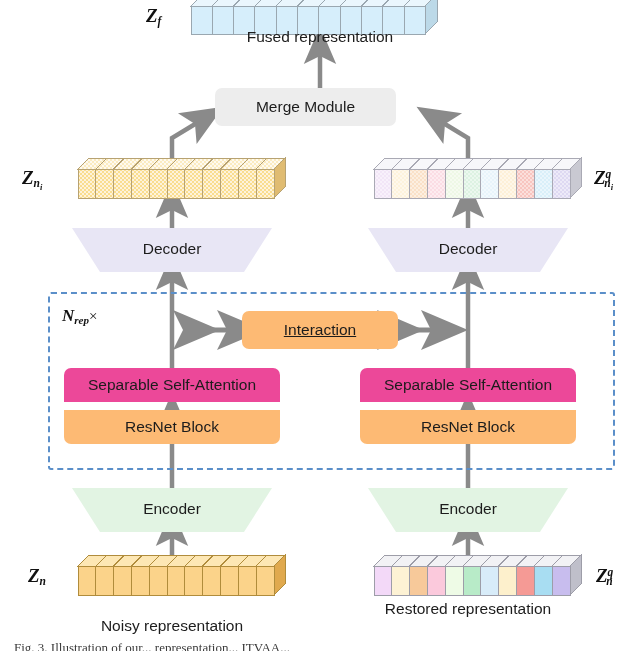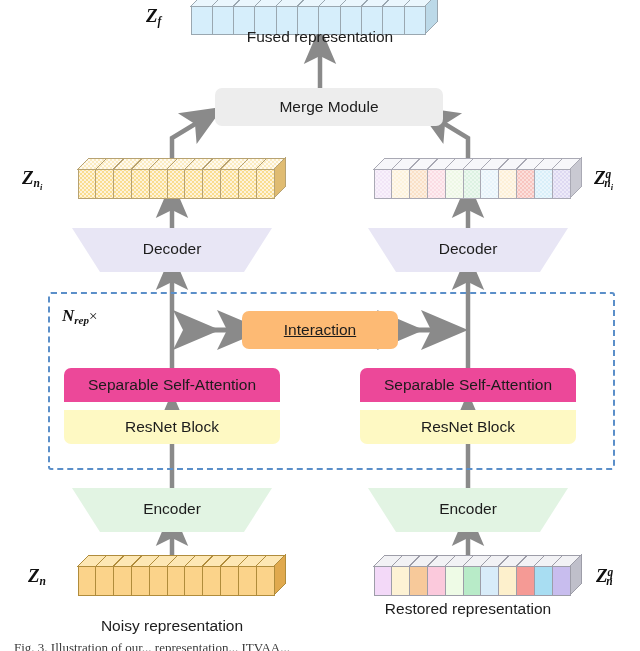--- a/index.html
+++ b/index.html
@@ -83,21 +83,21 @@
   .interaction-box {
     background: #fdba74;
     border-radius: 7px;
     text-decoration: underline;
   }
   .ssa-box {
     background: #ec4899;
     border-radius: 7px 7px 0 0;
   }
   .resnet-box {
-    background: #fef9c3;
+    background: #fdba74;
     border-radius: 0 0 7px 7px;
   }
 
   
   .dashed-box {
     border: 2.5px dashed #5b8fc9;
     border-radius: 3px;
     background: transparent;
   }
 
@@ -192,21 +192,21 @@
       </g>
     </svg>
   </div>
 
   <div class="abs math" style="left:146px; top:6px;">
     <span class="mainvar">Z</span><sub>f</sub>
   </div>
 
   <div class="abs plain-label" style="left:170px; top:28px; width:300px;">Fused representation</div>
 
-  <div class="abs box merge-box" style="left:215px; top:88px; width:228px; height:38px;">
+  <div class="abs box merge-box" style="left:215px; top:88px; width:181px; height:38px;">
     <span>Merge Module</span>
   </div>
 
   <div class="vec" style="left:72px; top:157px;">
     <svg width="220" height="46" viewBox="0 0 220 46">
       <defs>
         <pattern id="dotA" width="4" height="4" patternUnits="userSpaceOnUse">
           <rect width="4" height="4" fill="#fdf3dc"></rect>
           <rect x="0" y="0" width="2" height="2" fill="#f7c94f" opacity="0.55"></rect>
           <rect x="2" y="2" width="2" height="2" fill="#f7c94f" opacity="0.55"></rect>

